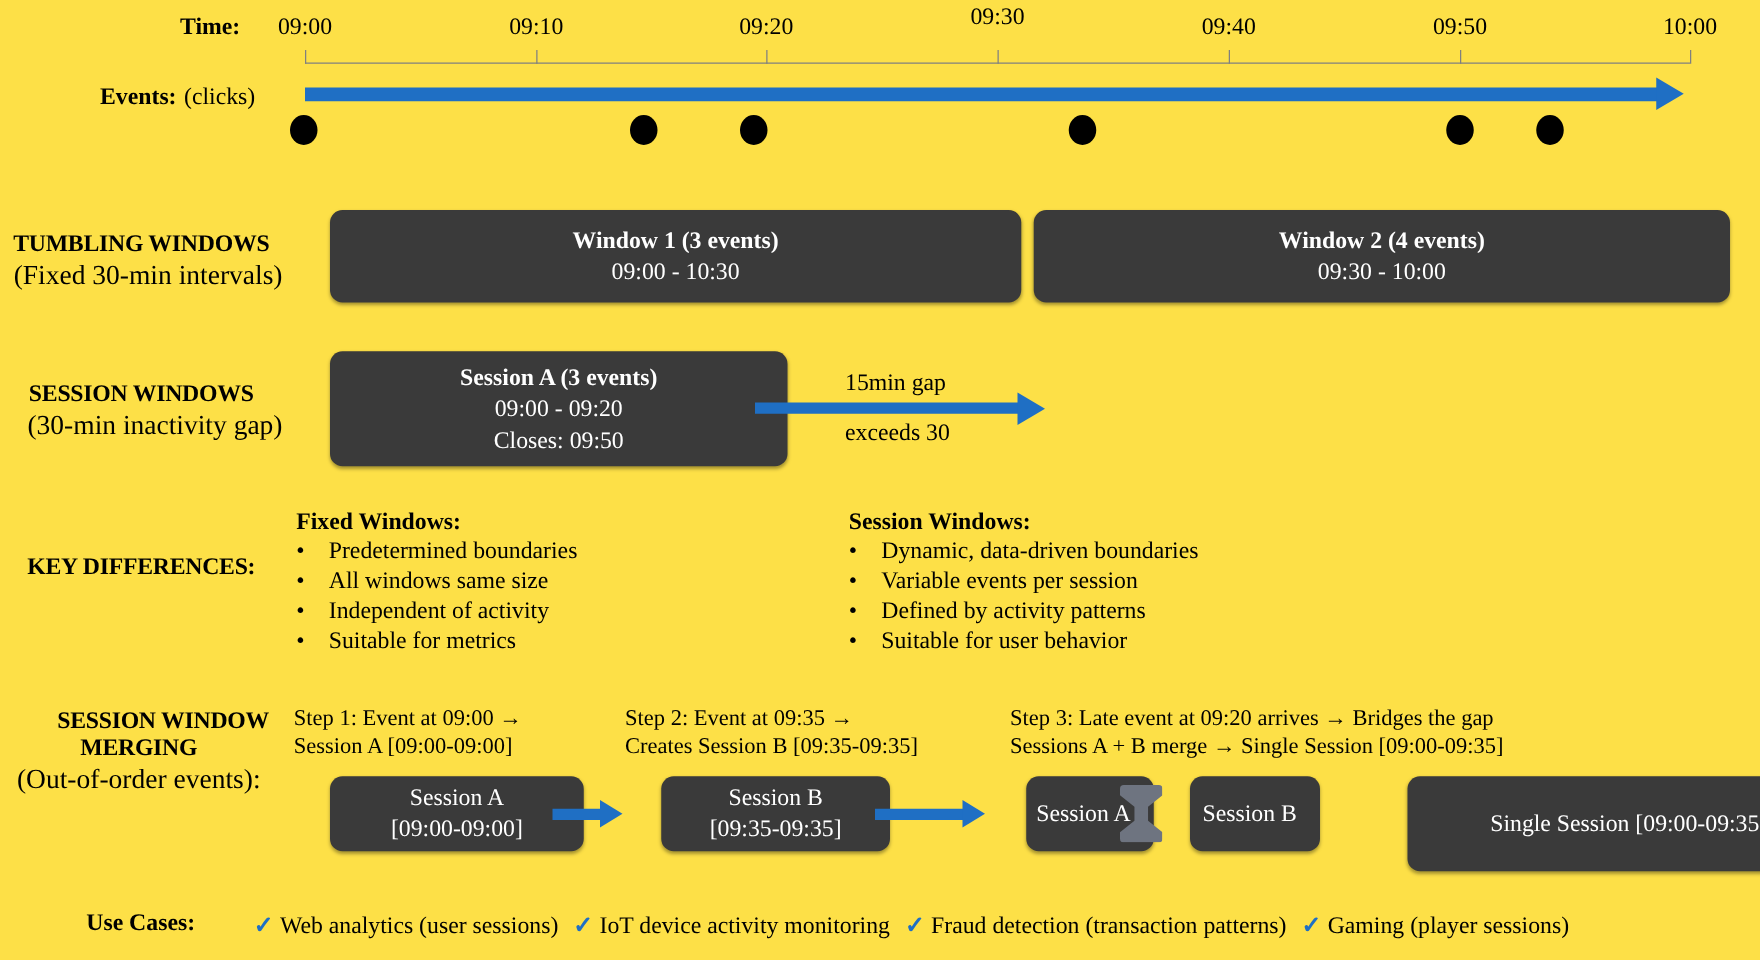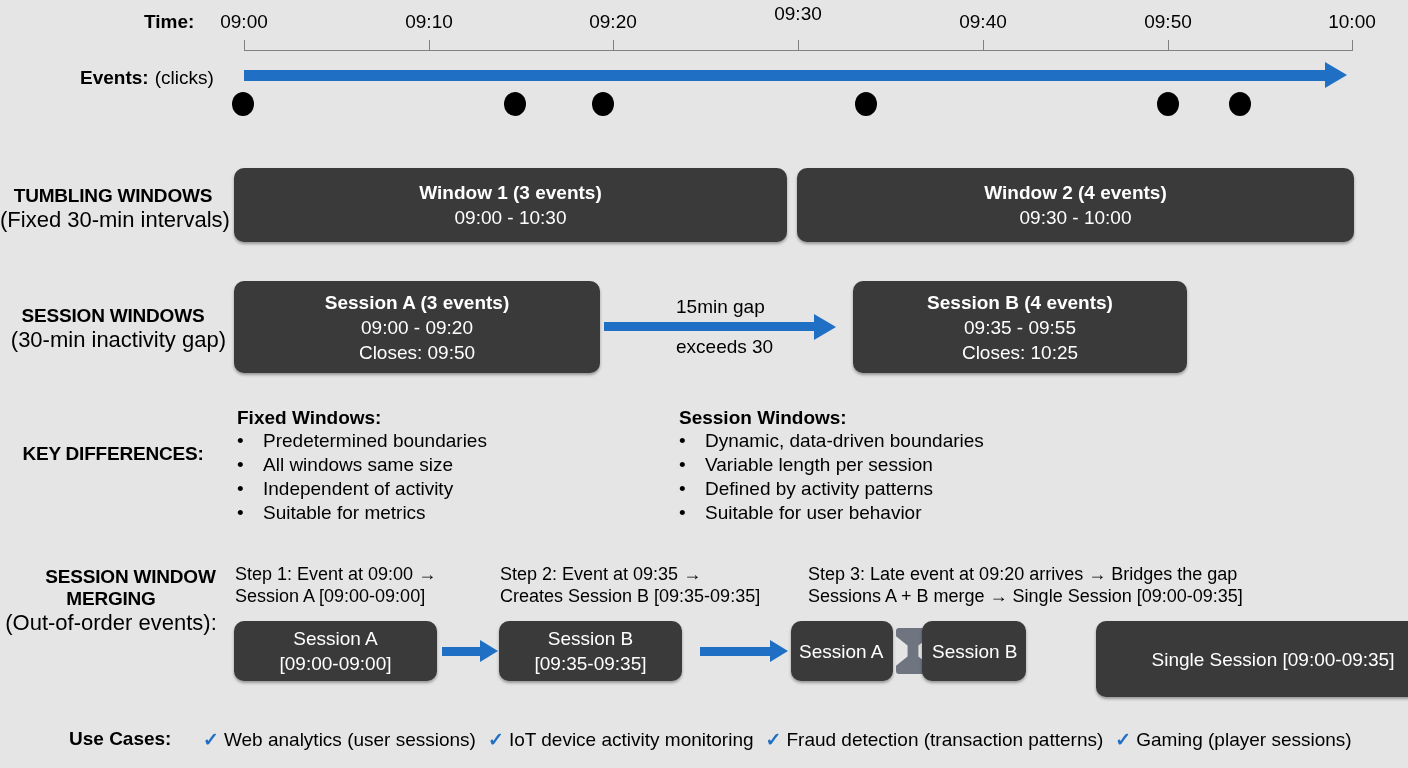--- a/index.html
+++ b/index.html
@@ -8,22 +8,23 @@
     background: #ffffff;
   }
   body {
     font-family: "Liberation Sans", sans-serif;
     color: #000000;
   }
   #canvas {
     position: relative;
     width: 1408px;
     height: 768px;
-    background: #e5e5e5;
+    background: #fde047;
     overflow: hidden;
+    font-family: Liberation Serif, serif;
   }
   .abs { position: absolute; }
 
   
   .lbl-bold {
     font-weight: bold;
     font-size: 19px;
     white-space: nowrap;
   }
   .lbl-reg {
@@ -91,20 +92,21 @@
   .dark-box {
     background: #3A3A3A;
     border-radius: 10px;
     color: #ffffff;
     display: flex;
     flex-direction: column;
     align-items: center;
     justify-content: center;
     box-sizing: border-box;
     box-shadow: 0 2px 3px rgba(0,0,0,0.35);
+    margin-left: 30px;
   }
   .dark-box .bx-title {
     font-size: 19px;
     font-weight: bold;
     line-height: 25px;
     white-space: nowrap;
   }
   .dark-box .bx-sub {
     font-size: 19px;
     font-weight: normal;
@@ -227,25 +229,20 @@
     <div class="bx-title">Session A (3 events)</div>
     <div class="bx-sub">09:00 - 09:20</div>
     <div class="bx-sub">Closes: 09:50</div>
   </div>
 
   <div class="abs arrow-shaft" style="left:604px; top:322px; width:212px; height:9px;"></div>
   <div class="abs arrow-head" style="left:814px; top:314px;"></div>
   <div class="abs lbl-reg" style="left:676px; top:296px;">15min gap</div>
   <div class="abs lbl-reg" style="left:676px; top:336px;">exceeds 30</div>
 
-  <div class="abs dark-box" style="left:853px; top:281px; width:334px; height:92px;">
-    <div class="bx-title">Session B (4 events)</div>
-    <div class="bx-sub">09:35 - 09:55</div>
-    <div class="bx-sub">Closes: 10:25</div>
-  </div>
 
   <div class="abs row-label-bold" style="left:0px; top:443px; width:226px;">KEY DIFFERENCES:</div>
 
   <div class="abs" style="left:237px; top:407px;">
     <div class="col-head">Fixed Windows:</div>
     <div class="bullet-row">
       <span class="bullet-dot">•</span>
       <span>Predetermined boundaries</span>
     </div>
     <div class="bullet-row">
@@ -263,21 +260,21 @@
   </div>
 
   <div class="abs" style="left:679px; top:407px;">
     <div class="col-head">Session Windows:</div>
     <div class="bullet-row">
       <span class="bullet-dot">•</span>
       <span>Dynamic, data-driven boundaries</span>
     </div>
     <div class="bullet-row">
       <span class="bullet-dot">•</span>
-      <span>Variable length per session</span>
+      <span>Variable events per session</span>
     </div>
     <div class="bullet-row">
       <span class="bullet-dot">•</span>
       <span>Defined by activity patterns</span>
     </div>
     <div class="bullet-row">
       <span class="bullet-dot">•</span>
       <span>Suitable for user behavior</span>
     </div>
   </div>

